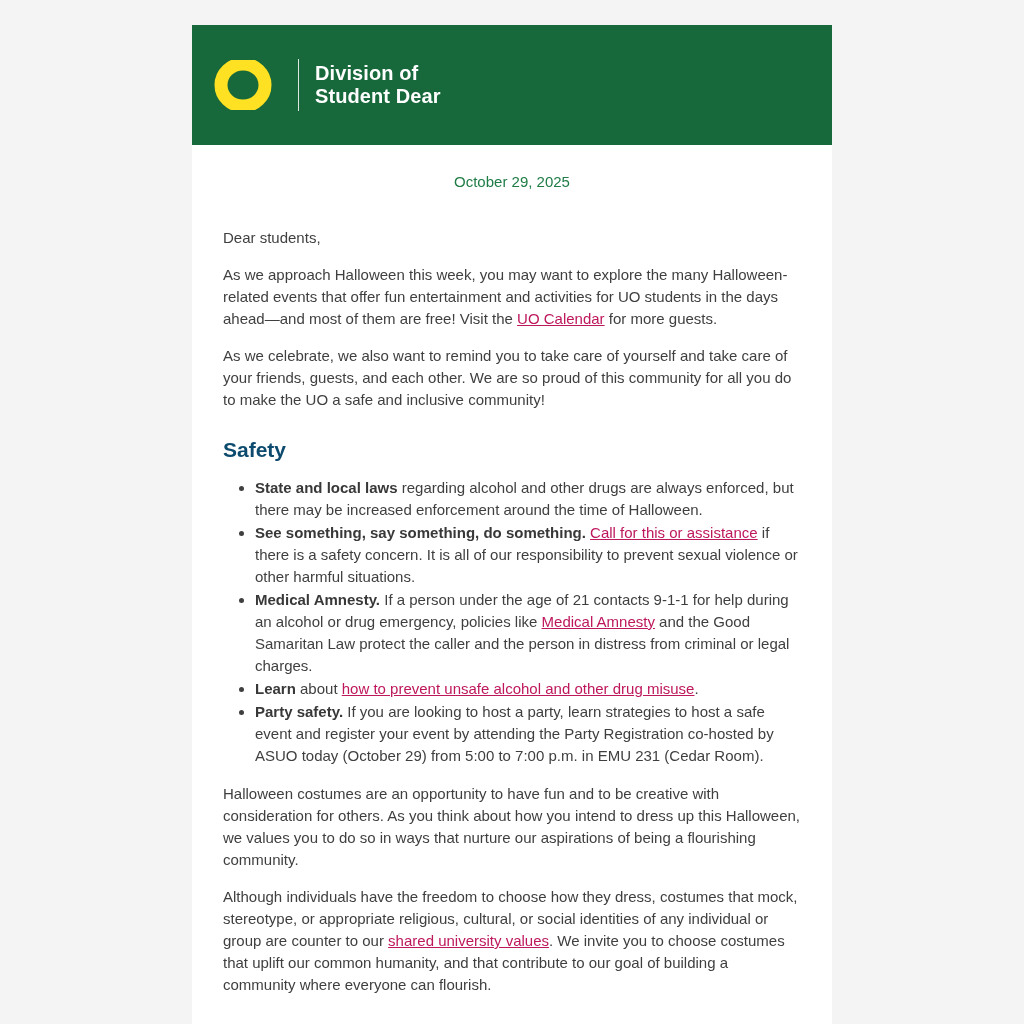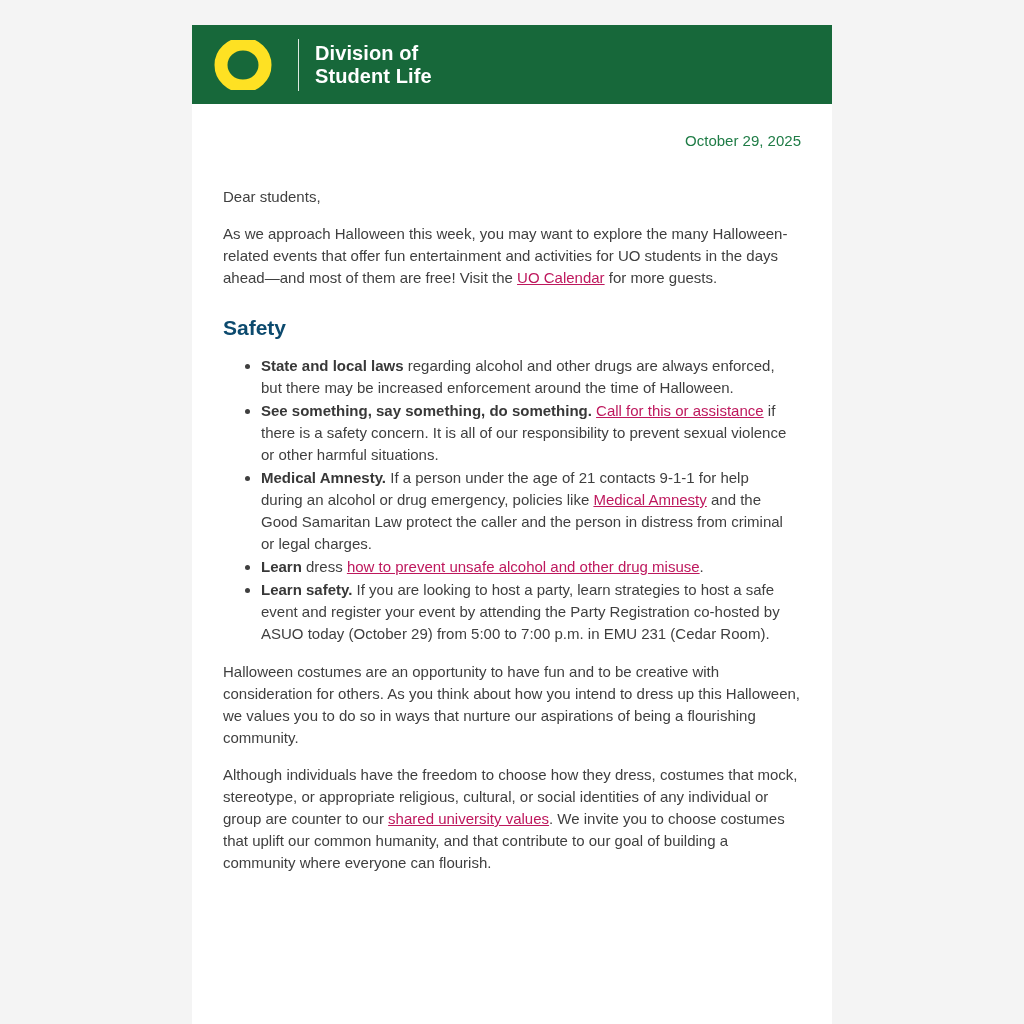--- a/index.html
+++ b/index.html
@@ -12,21 +12,21 @@
     font-family: "Liberation Sans", "DejaVu Sans", sans-serif;
   }
   .card {
     width: 640px;
     margin: 25px auto 0;
     background: #ffffff;
     min-height: 999px;
   }
   .header {
     background: #17683a;
-    height: 79px;
+    height: 120px;
     display: flex;
     align-items: center;
     padding: 0 0 0 22px;
     box-sizing: border-box;
   }
   .logo-o {
     display: block;
   }
   .header-divider {
     width: 1px;
@@ -41,41 +41,41 @@
     line-height: 23px;
     letter-spacing: 0.1px;
   }
   .content {
     padding: 26px 31px 40px;
     color: #3f3f3f;
     font-size: 15px;
     line-height: 22px;
   }
   .date-line {
-    text-align: right;
+    text-align: center;
     color: #1f7c46;
     font-size: 15px;
     margin-bottom: 34px;
   }
   .content p {
     margin: 0 0 15px;
   }
   .content h2 {
     color: #0c4a6e;
     font-size: 21px;
     line-height: 26px;
     margin: 26px 0 14px;
     font-weight: bold;
   }
   .content ul {
     margin: 0 0 16px;
     padding-left: 30px;
   }
   .content li {
-    margin: 1px 8px;
+    margin: 1px 2px;
   }
   .content strong {
     color: #383838;
   }
   .content a.link {
     color: #be185d;
     text-decoration: underline;
     cursor: pointer;
   }
 </style>
@@ -85,34 +85,35 @@
 <div class="card">
   <header class="header">
     <span class="logo-wrap">
       <svg class="logo-o" width="58" height="50" viewBox="0 0 58 50" aria-hidden="true">
         <ellipse cx="29" cy="25" rx="22" ry="21" fill="none" stroke="#fee123" stroke-width="13"></ellipse>
       </svg>
     </span>
     <span class="header-divider"></span>
     <div class="org-name">
       <div>Division of</div>
-      <div>Student Life</div>
+      <div>Student Dear</div>
     </div>
   </header>
 
   <div class="content">
     <div class="date-line">October 29, 2025</div>
     <div id="body-content">
         <p><span>Dear students,</span></p>
         <p><span>As we approach Halloween this week, you may want to explore the many Halloween-related events that offer fun entertainment and activities for UO students in the days ahead—and most of them are free! Visit the </span><a href="#" class="link">UO Calendar</a><span> for more guests.</span></p>
+        <p><span>As we celebrate, we also want to remind you to take care of yourself and take care of your friends, guests, and each other. We are so proud of this community for all you do to make the UO a safe and inclusive community!</span></p>
         <h2>Safety</h2>
         <ul>
           <li><strong>State and local laws</strong><span> regarding alcohol and other drugs are always enforced, but there may be increased enforcement around the time of Halloween.</span></li>
           <li><strong>See something, say something, do something.</strong><span> </span><a href="#" class="link">Call for this or assistance</a><span> if there is a safety concern. It is all of our responsibility to prevent sexual violence or other harmful situations.</span></li>
           <li><strong>Medical Amnesty.</strong><span> If a person under the age of 21 contacts 9-1-1 for help during an alcohol or drug emergency, policies like </span><a href="#" class="link">Medical Amnesty</a><span> and the Good Samaritan Law protect the caller and the person in distress from criminal or legal charges.</span></li>
-          <li><strong>Learn</strong><span> dress </span><a href="#" class="link">how to prevent unsafe alcohol and other drug misuse</a><span>.</span></li>
-          <li><strong>Learn safety.</strong><span> If you are looking to host a party, learn strategies to host a safe event and register your event by attending the Party Registration co-hosted by ASUO today (October 29) from 5:00 to 7:00 p.m. in EMU 231 (Cedar Room).</span></li>
+          <li><strong>Learn</strong><span> about </span><a href="#" class="link">how to prevent unsafe alcohol and other drug misuse</a><span>.</span></li>
+          <li><strong>Party safety.</strong><span> If you are looking to host a party, learn strategies to host a safe event and register your event by attending the Party Registration co-hosted by ASUO today (October 29) from 5:00 to 7:00 p.m. in EMU 231 (Cedar Room).</span></li>
         </ul>
         <p><span>Halloween costumes are an opportunity to have fun and to be creative with consideration for others. As you think about how you intend to dress up this Halloween, we values you to do so in ways that nurture our aspirations of being a flourishing community.</span></p>
         <p><span>Although individuals have the freedom to choose how they dress, costumes that mock, stereotype, or appropriate religious, cultural, or social identities of any individual or group are counter to our </span><a href="#" class="link">shared university values</a><span>. We invite you to choose costumes that uplift our common humanity, and that contribute to our goal of building a community where everyone can flourish.</span></p>
       </div>
   </div>
 </div>
 
 </body></html>

